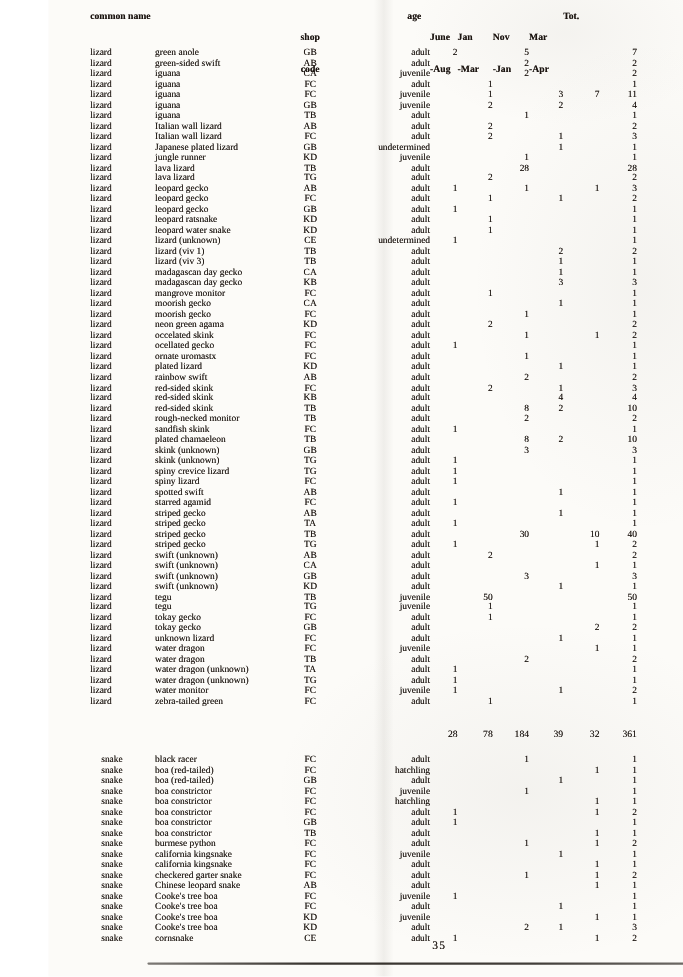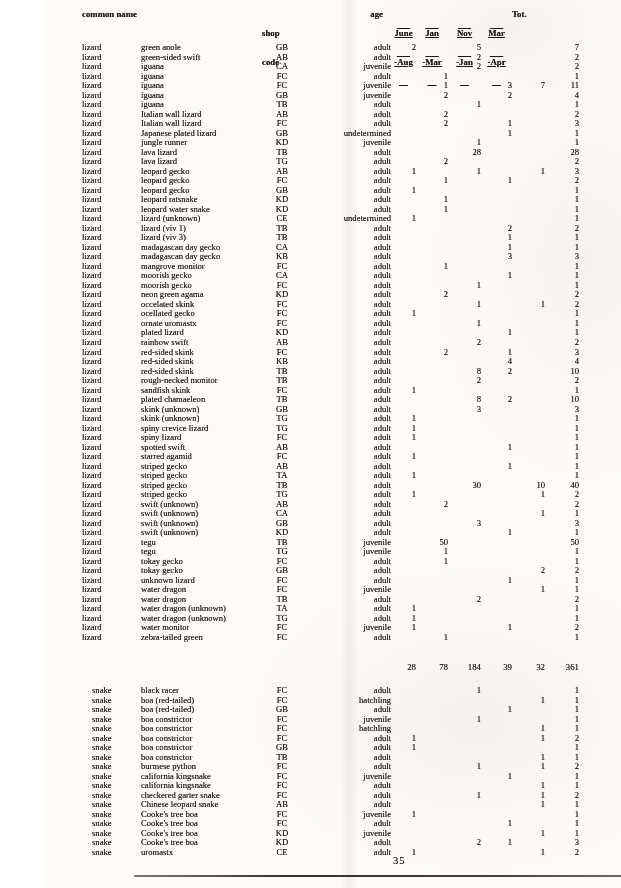--- a/index.html
+++ b/index.html
@@ -34,23 +34,23 @@
     display:grid;
     grid-template-columns:59px 121px 40px 89px 25px 32px 33px 31px 33px 34px;
     padding-left:38px;
   }
   .thead{
     position:absolute;top:10px;left:0;width:535px;
     font-weight:bold;font-size:8.8px;line-height:9.6px;
   }
   .hcell{white-space:pre;}
   .h-common{grid-column:1 / 3;text-align:left;}
-  .h-shop{}
+  .h-shop{text-align:center;}
   .h-age{text-align:right;padding-right:8px;align-self:start;}
-  .h-per{text-align:center;text-decoration:underline;}
+  .h-per{text-align:left;}
   .h-tot{align-self:start;}
   .rows{position:absolute;left:0;width:535px;}
   #lizard-rows{top:43px;}
   #snake-rows{top:686px;}
   .trow{
     height:9.52px;line-height:9.7px;font-size:8.6px;
     text-shadow:0 0 .35px rgba(25,18,12,.6);
   }
   .thead{text-shadow:0 0 .4px rgba(25,18,12,.65);}
   .c-cat{text-align:left;}
@@ -1076,21 +1076,21 @@
         <span class="c-age">adult</span>
         <span class="c-num"></span>
         <span class="c-num"></span>
         <span class="c-num">2</span>
         <span class="c-num">1</span>
         <span class="c-num"></span>
         <span class="c-num">3</span>
       </div>
       <div class="trow">
         <span class="c-cat">snake</span>
-        <span class="c-species">uromastx</span>
+        <span class="c-species">cornsnake</span>
         <span class="c-shop">CE</span>
         <span class="c-age">adult</span>
         <span class="c-num">1</span>
         <span class="c-num"></span>
         <span class="c-num"></span>
         <span class="c-num"></span>
         <span class="c-num">1</span>
         <span class="c-num">2</span>
       </div>
     </div>

